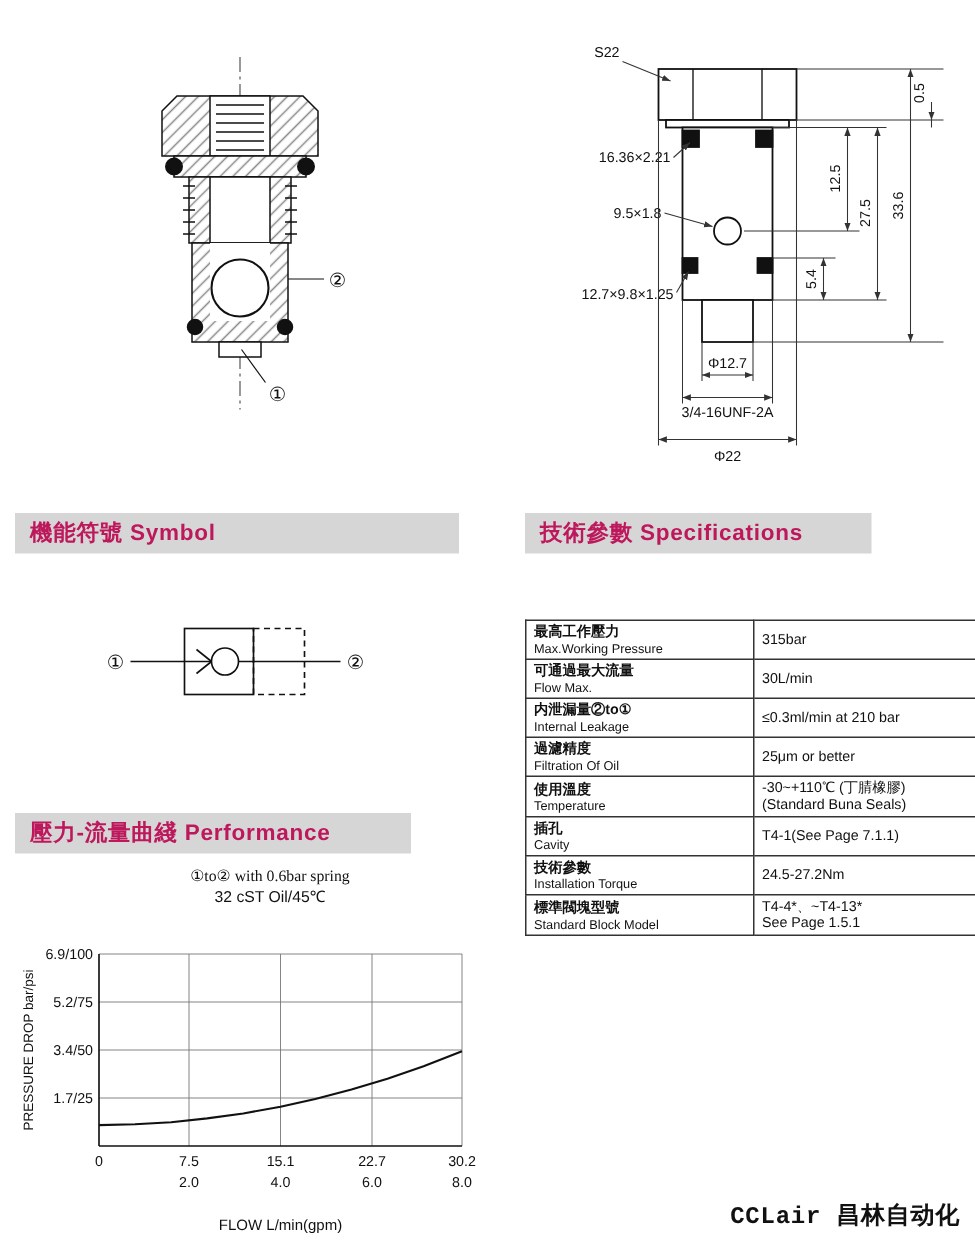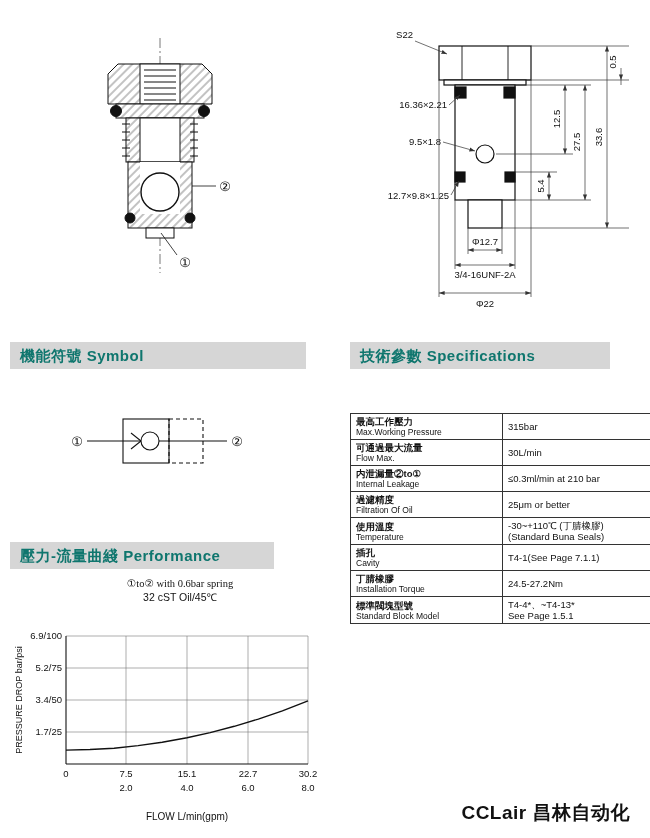--- a/index.html
+++ b/index.html
@@ -5,33 +5,34 @@
   * { margin:0; padding:0; box-sizing:border-box; }
   html,body { background:#ffffff; }
   body {
     width:650px; height:838px; position:relative; overflow:hidden;
     font-family:"Liberation Sans", sans-serif; color:#111;
   }
   .abs { position:absolute; }
   .secbar {
     position:absolute; height:27px; background:#d6d6d6;
     font-size:15px; font-weight:bold; line-height:27px; padding-left:10px;
-    color:#0f766e; letter-spacing:0.5px;
+    color:#be185d; letter-spacing:0.5px;
   }
   svg text { font-family:"Liberation Sans", sans-serif; fill:#111; }
   .spec-table { position:absolute; border-collapse:collapse; background:#fff; }
   .spec-table td { border:1px solid #333; padding:2px 5px; vertical-align:middle; height:26px; }
   .spec-table td.lbl { width:152px; }
   .lbl-cn { font-size:9.5px; font-weight:bold; line-height:11px; }
   .lbl-en { font-size:8.5px; line-height:10px; }
   .val { font-size:9.5px; line-height:11px; }
   .chart-note { position:absolute; left:20px; width:320px; text-align:center; font-size:10.5px; }
   .footer-brand {
-    position:absolute; right:20px; top:800px; font-size:19px; font-weight:bold;
+    position:absolute; right:10px; top:800px; font-size:16px; font-weight:bold;
     letter-spacing:0.5px;
+    font-family:Liberation Mono, monospace;
   }
 </style>
 </head>
 <body>
 
 <svg class="abs" style="left:20px; top:28px;" width="280" height="250" viewBox="0 0 280 250">
   <defs>
     <pattern id="hatchL" width="6" height="6" patternUnits="userSpaceOnUse" patternTransform="rotate(45)">
       <rect width="6" height="6" fill="#ffffff"></rect>
       <line x1="3" y1="0" x2="3" y2="6" stroke="#888" stroke-width="1"></line>
@@ -135,21 +136,21 @@
     <line x1="104" y1="66" x2="104" y2="283"></line>
     <line x1="196" y1="66" x2="196" y2="283"></line>
     <line x1="104" y1="279" x2="196" y2="279" marker-start="url(#arrR)" marker-end="url(#arrR)"></line>
     <text x="150" y="293" font-size="9.5" text-anchor="middle" stroke="none">Φ22</text>
   </g>
 </svg>
 
 <div class="secbar" style="left:10px; top:342px; width:296px;">
   <span>機能符號 Symbol</span>
 </div>
-<div class="secbar" style="left:350px; top:342px; width:260px;">
+<div class="secbar" style="left:350px; top:342px; width:231px;">
   <span>技術參數 Specifications</span>
 </div>
 
 <svg class="abs" style="left:65px; top:408px;" width="200" height="64" viewBox="0 0 200 64">
   <g stroke="#111" stroke-width="1.1" fill="none">
     <line x1="22" y1="33" x2="76" y2="33"></line>
     <line x1="94" y1="33" x2="162" y2="33"></line>
     <rect x="58" y="11" width="46" height="44"></rect>
     <rect x="104" y="11" width="34" height="44" stroke-dasharray="4 3"></rect>
     <line x1="76" y1="33" x2="66" y2="25"></line>
@@ -212,21 +213,21 @@
       <td class="lbl">
           <div class="lbl-cn">插孔</div>
           <div class="lbl-en">Cavity</div>
         </td>
       <td>
           <div class="val">T4-1(See Page 7.1.1)</div>
         </td>
     </tr>
     <tr>
       <td class="lbl">
-          <div class="lbl-cn">丁腈橡膠</div>
+          <div class="lbl-cn">技術參數</div>
           <div class="lbl-en">Installation Torque</div>
         </td>
       <td>
           <div class="val">24.5-27.2Nm</div>
         </td>
     </tr>
     <tr>
       <td class="lbl">
           <div class="lbl-cn">標準閥塊型號</div>
           <div class="lbl-en">Standard Block Model</div>

